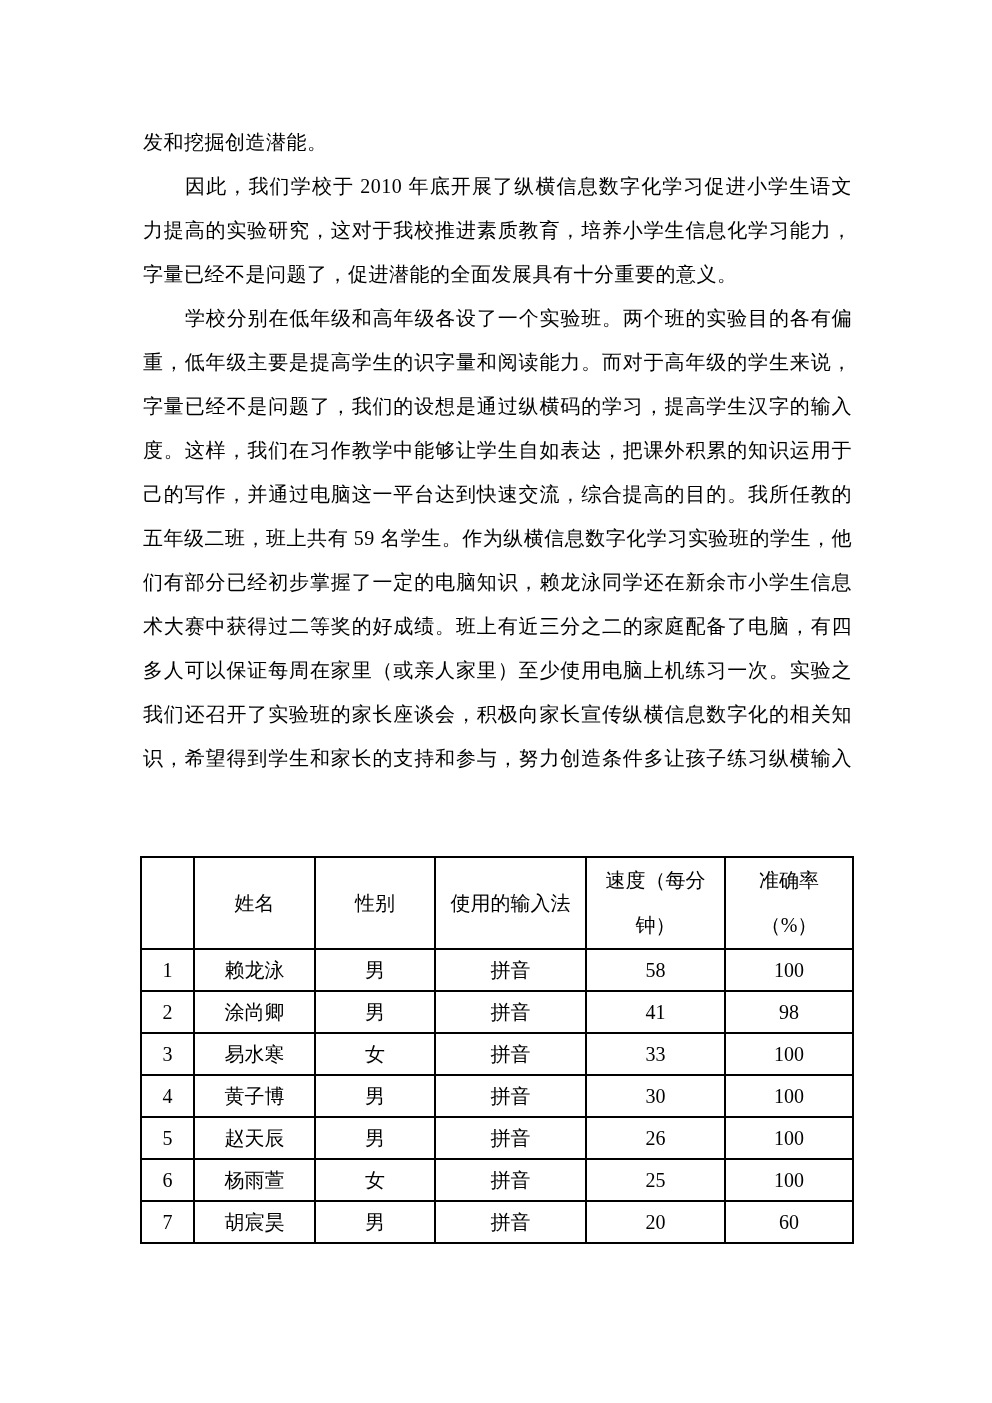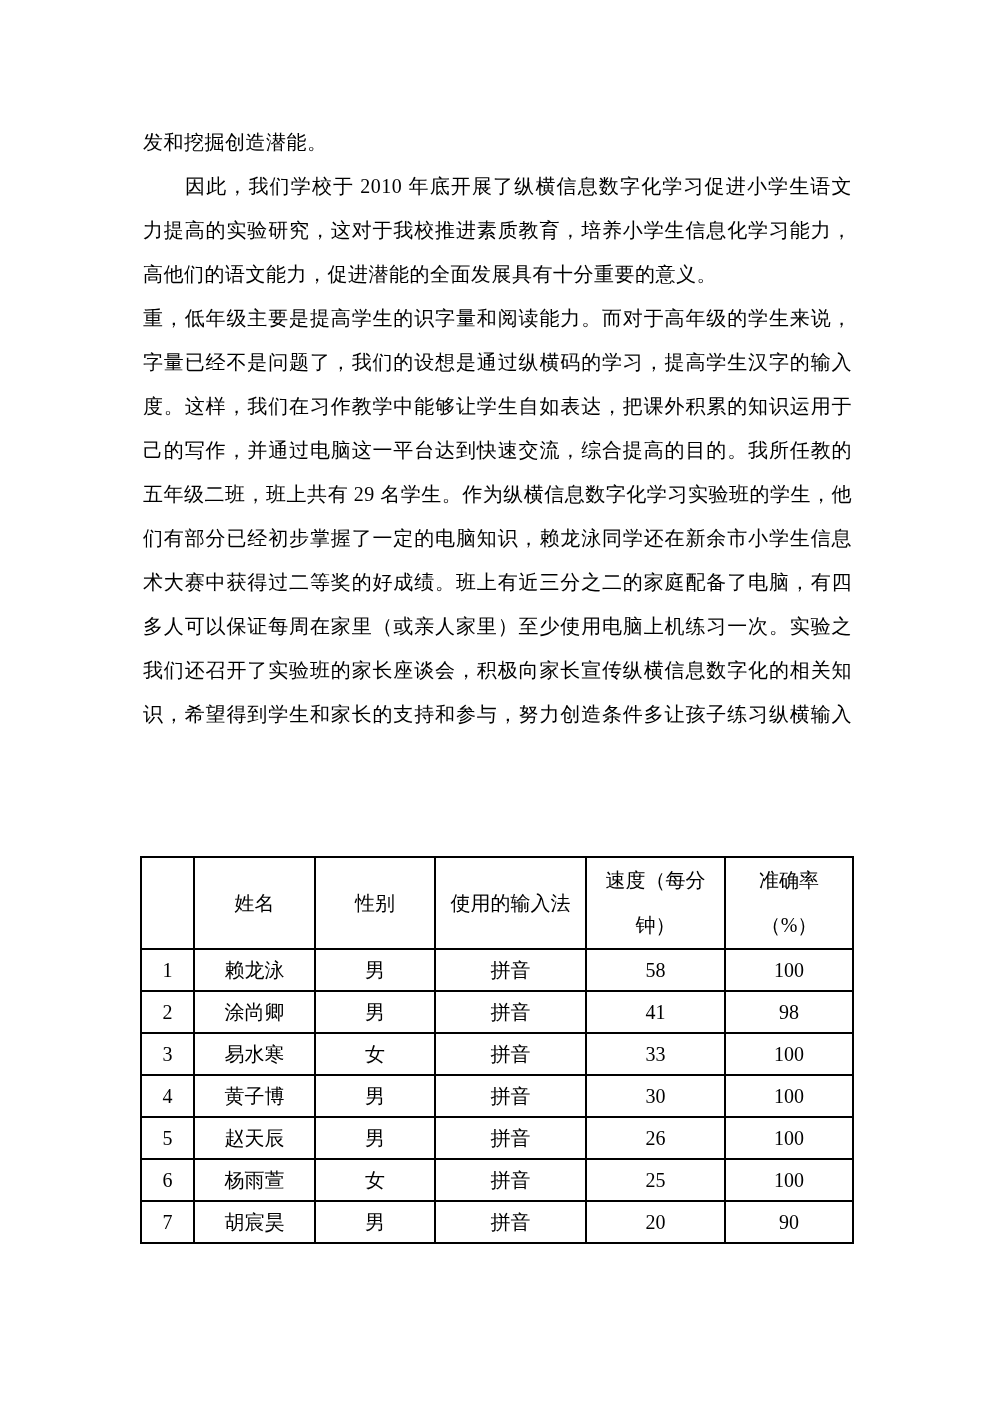--- a/index.html
+++ b/index.html
@@ -60,26 +60,27 @@
 </style>
 </head>
 <body>
 
 <div class="page">
 
   <div class="text-block">
     <div class="line">发和挖掘创造潜能。</div>
     <div class="line indent fill">因此，我们学校于 2010 年底开展了纵横信息数字化学习促进小学生语文能</div>
     <div class="line fill">力提高的实验研究，这对于我校推进素质教育，培养小学生信息化学习能力，提</div>
-    <div class="line">高他们的语文能力，促进潜能的全面发展具有十分重要的意义。</div>
+    <div class="line">字量已经不是问题了，促进潜能的全面发展具有十分重要的意义。</div>
+    <div class="line indent fill">学校分别在低年级和高年级各设了一个实验班。两个班的实验目的各有偏</div>
     <div class="line fill">重，低年级主要是提高学生的识字量和阅读能力。而对于高年级的学生来说，识</div>
     <div class="line fill">字量已经不是问题了，我们的设想是通过纵横码的学习，提高学生汉字的输入速</div>
     <div class="line fill">度。这样，我们在习作教学中能够让学生自如表达，把课外积累的知识运用于自</div>
     <div class="line fill">己的写作，并通过电脑这一平台达到快速交流，综合提高的目的。我所任教的是</div>
-    <div class="line fill">五年级二班，班上共有 29 名学生。作为纵横信息数字化学习实验班的学生，他</div>
+    <div class="line fill">五年级二班，班上共有 59 名学生。作为纵横信息数字化学习实验班的学生，他</div>
     <div class="line fill">们有部分已经初步掌握了一定的电脑知识，赖龙泳同学还在新余市小学生信息技</div>
     <div class="line fill">术大赛中获得过二等奖的好成绩。班上有近三分之二的家庭配备了电脑，有四十</div>
     <div class="line fill">多人可以保证每周在家里（或亲人家里）至少使用电脑上机练习一次。实验之初，</div>
     <div class="line fill">我们还召开了实验班的家长座谈会，积极向家长宣传纵横信息数字化的相关知</div>
     <div class="line fill">识，希望得到学生和家长的支持和参与，努力创造条件多让孩子练习纵横输入法；</div>
   </div>
 
   <table class="scores">
     <colgroup>
       <col style="width:53px">
@@ -147,18 +148,18 @@
         <td>拼音</td>
         <td>25</td>
         <td>100</td>
       </tr>
       <tr>
         <td>7</td>
         <td>胡宸昊</td>
         <td>男</td>
         <td>拼音</td>
         <td>20</td>
-        <td>90</td>
+        <td>60</td>
       </tr>
     </tbody>
   </table>
 
 </div>
 
 </body></html>

